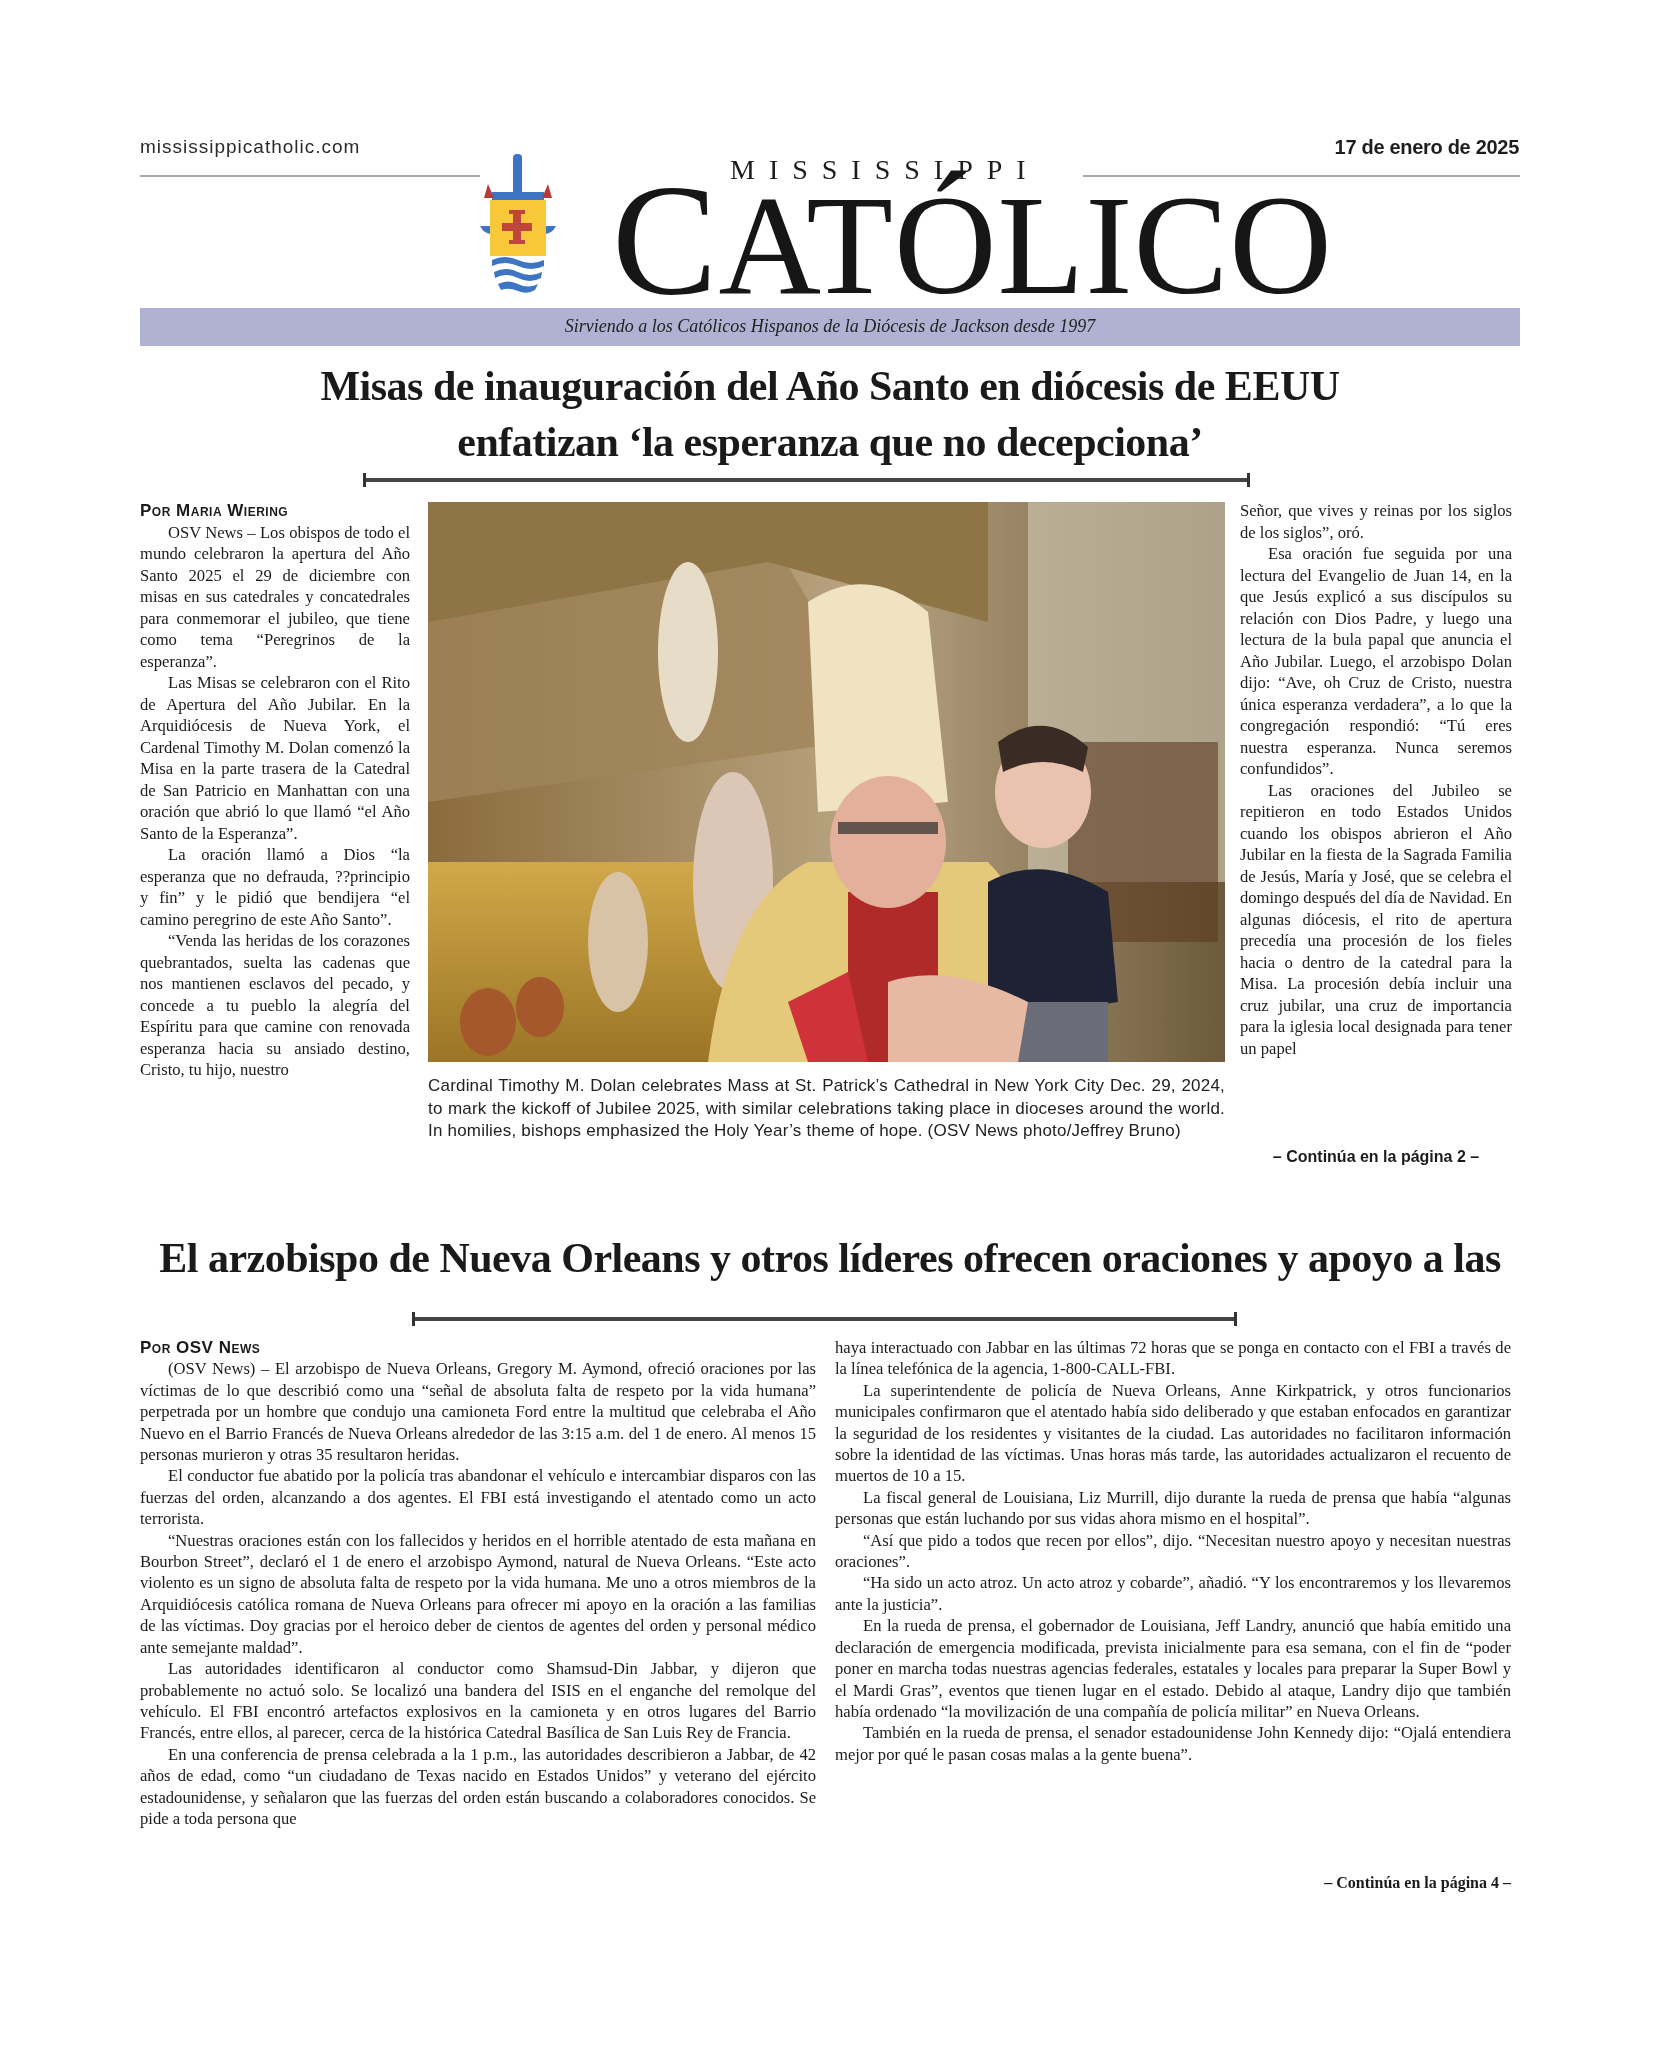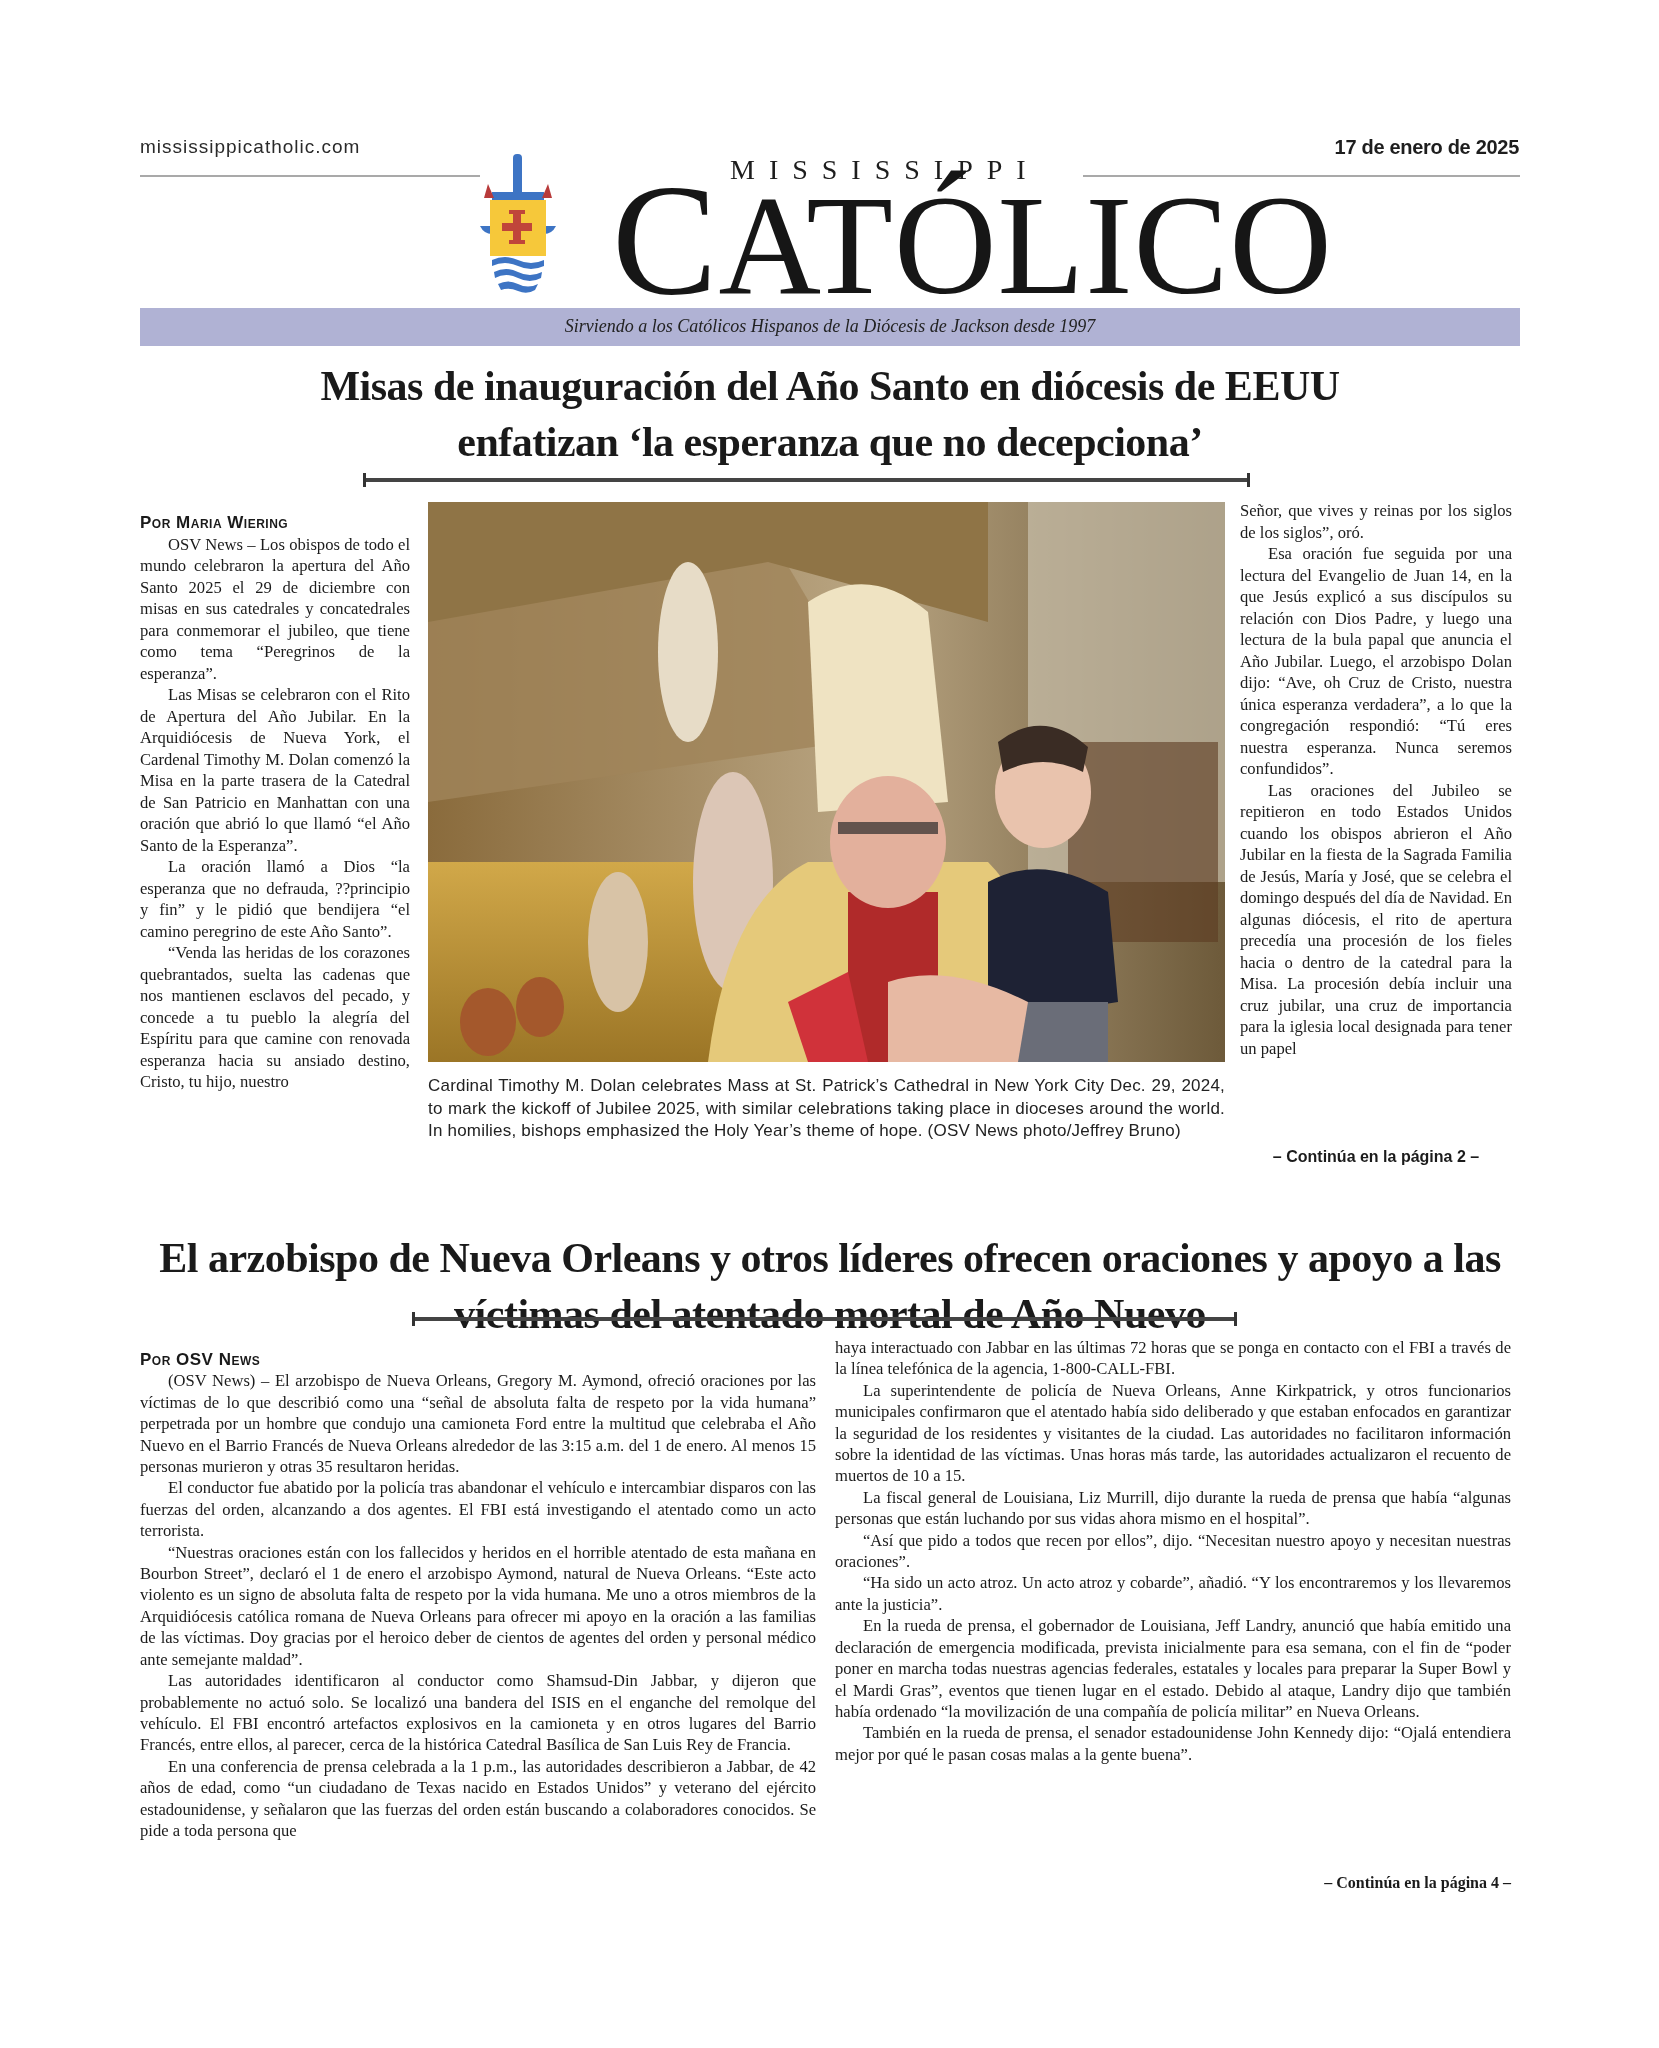--- a/index.html
+++ b/index.html
@@ -24,21 +24,21 @@
 
   .headline { left:140px; width:1380px; text-align:center; font-weight:700; color:#1a1a1a; font-size:42px; line-height:56px; letter-spacing:-0.5px; }
   #h1 { top:358px; }
   #h2 { top:1202px;margin-top:28px; }
   .barrule { height:4px; background:#444; }
   .barrule::before, .barrule::after { content:""; position:absolute; top:-5px; width:3px; height:14px; background:#333; }
   .barrule::before { left:0; } .barrule::after { right:0; }
   #h1-rule { left:363px; top:478px; width:887px; }
   #h2-rule { left:412px; top:1317px; width:825px; }
 
-  .byline { font-size:17px; font-weight:700; letter-spacing:0.5px; font-variant:small-caps; color:#1a1a1a;margin-top:12px; }
+  .byline { font-size:17px; font-weight:700; letter-spacing:0.5px; font-variant:small-caps; color:#1a1a1a; }
   .col p { margin:0; text-indent:28px; text-align:justify; }
   .narrow { font-size:16.6px; line-height:21.5px; }
   .wide { font-size:16.6px; line-height:21.4px; }
 
   #col-left { left:140px; top:500px; width:270px; }
   #col-right { left:1240px; top:500px; width:272px; }
   #photo { left:428px; top:502px; width:797px; height:560px; overflow:hidden; background:#7d6a45; }
   #caption { left:428px; top:1075px; width:797px; font-size:17px; line-height:22.6px; text-align:justify; color:#222; letter-spacing:0.2px; }
   #cont1 { left:1240px; top:1148px; width:272px; text-align:center; font-size:16px; font-weight:700; }
 
@@ -136,21 +136,20 @@
 
 <div id="col-right" class="abs col narrow serif">
   <p style="text-indent:0">Señor, que vives y reinas por los siglos de los siglos”, oró.</p>
   <p>Esa oración fue seguida por una lectura del Evangelio de Juan 14, en la que Jesús explicó a sus discípulos su relación con Dios Padre, y luego una lectura de la bula papal que anuncia el Año Jubilar. Luego, el arzobispo Dolan dijo: “Ave, oh Cruz de Cristo, nuestra única esperanza verdadera”, a lo que la congregación respondió: “Tú eres nuestra esperanza. Nunca seremos confundidos”.</p>
   <p>Las oraciones del Jubileo se repitieron en todo Estados Unidos cuando los obispos abrieron el Año Jubilar en la fiesta de la Sagrada Familia de Jesús, María y José, que se celebra el domingo después del día de Navidad. En algunas diócesis, el rito de apertura precedía una procesión de los fieles hacia o dentro de la catedral para la Misa. La procesión debía incluir una cruz jubilar, una cruz de importancia para la iglesia local designada para tener un papel</p>
 </div>
 <div id="cont1" class="abs sans">– Continúa en la página 2 –</div>
 
 <div id="h2" class="abs headline serif">
   <div>El arzobispo de Nueva Orleans y otros líderes ofrecen oraciones y apoyo a las</div>
-  <div>víctimas del atentado mortal de Año Nuevo</div>
 </div>
 <div id="h2-rule" class="abs barrule"></div>
 
 <div id="col-b1" class="abs col wide serif">
   <div class="byline sans">Por OSV News</div>
   <p>(OSV News) – El arzobispo de Nueva Orleans, Gregory M. Aymond, ofreció oraciones por las víctimas de lo que describió como una “señal de absoluta falta de respeto por la vida humana” perpetrada por un hombre que condujo una camioneta Ford entre la multitud que celebraba el Año Nuevo en el Barrio Francés de Nueva Orleans alrededor de las 3:15 a.m. del 1 de enero. Al menos 15 personas murieron y otras 35 resultaron heridas.</p>
   <p>El conductor fue abatido por la policía tras abandonar el vehículo e intercambiar disparos con las fuerzas del orden, alcanzando a dos agentes. El FBI está investigando el atentado como un acto terrorista.</p>
   <p>“Nuestras oraciones están con los fallecidos y heridos en el horrible atentado de esta mañana en Bourbon Street”, declaró el 1 de enero el arzobispo Aymond, natural de Nueva Orleans. “Este acto violento es un signo de absoluta falta de respeto por la vida humana. Me uno a otros miembros de la Arquidiócesis católica romana de Nueva Orleans para ofrecer mi apoyo en la oración a las familias de las víctimas. Doy gracias por el heroico deber de cientos de agentes del orden y personal médico ante semejante maldad”.</p>
   <p>Las autoridades identificaron al conductor como Shamsud-Din Jabbar, y dijeron que probablemente no actuó solo. Se localizó una bandera del ISIS en el enganche del remolque del vehículo. El FBI encontró artefactos explosivos en la camioneta y en otros lugares del Barrio Francés, entre ellos, al parecer, cerca de la histórica Catedral Basílica de San Luis Rey de Francia.</p>
   <p>En una conferencia de prensa celebrada a la 1 p.m., las autoridades describieron a Jabbar, de 42 años de edad, como “un ciudadano de Texas nacido en Estados Unidos” y veterano del ejército estadounidense, y señalaron que las fuerzas del orden están buscando a colaboradores conocidos. Se pide a toda persona que</p>

